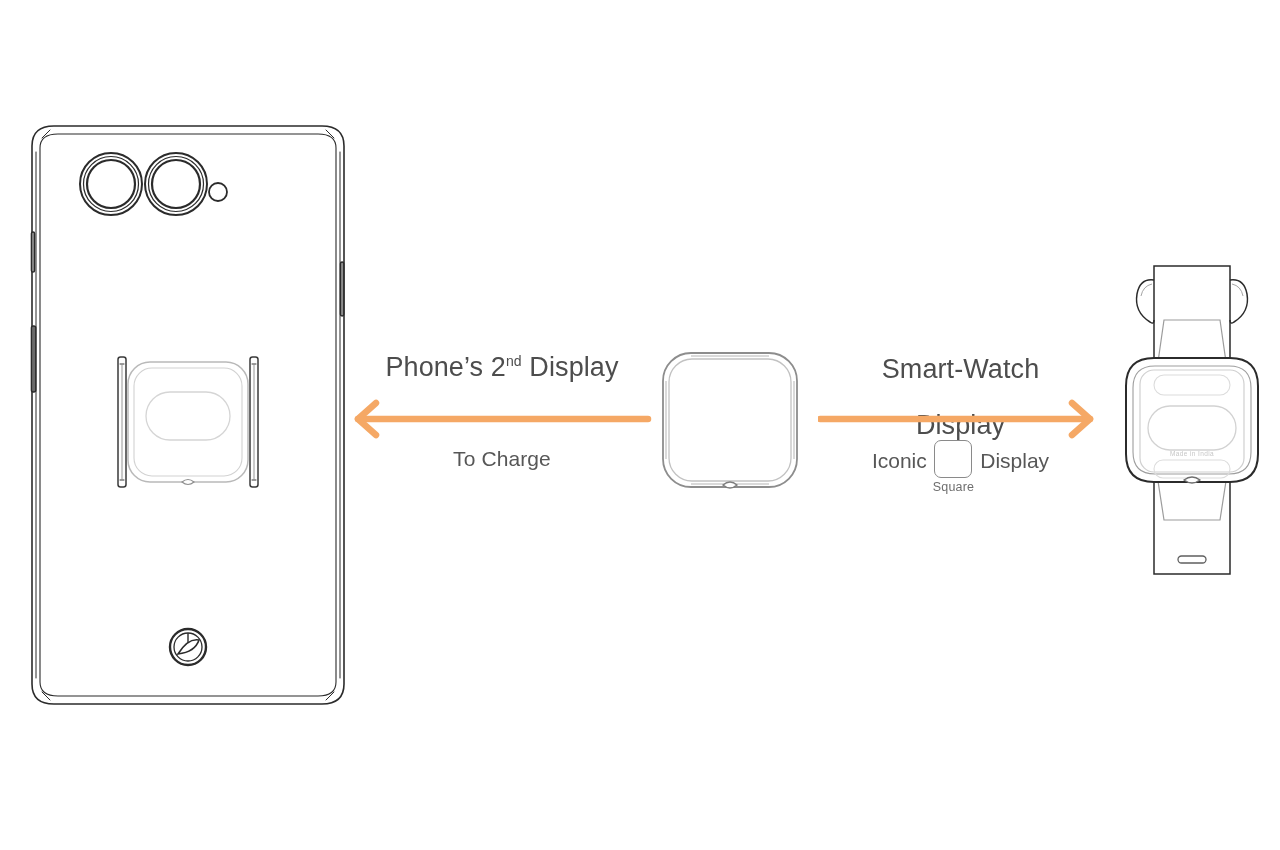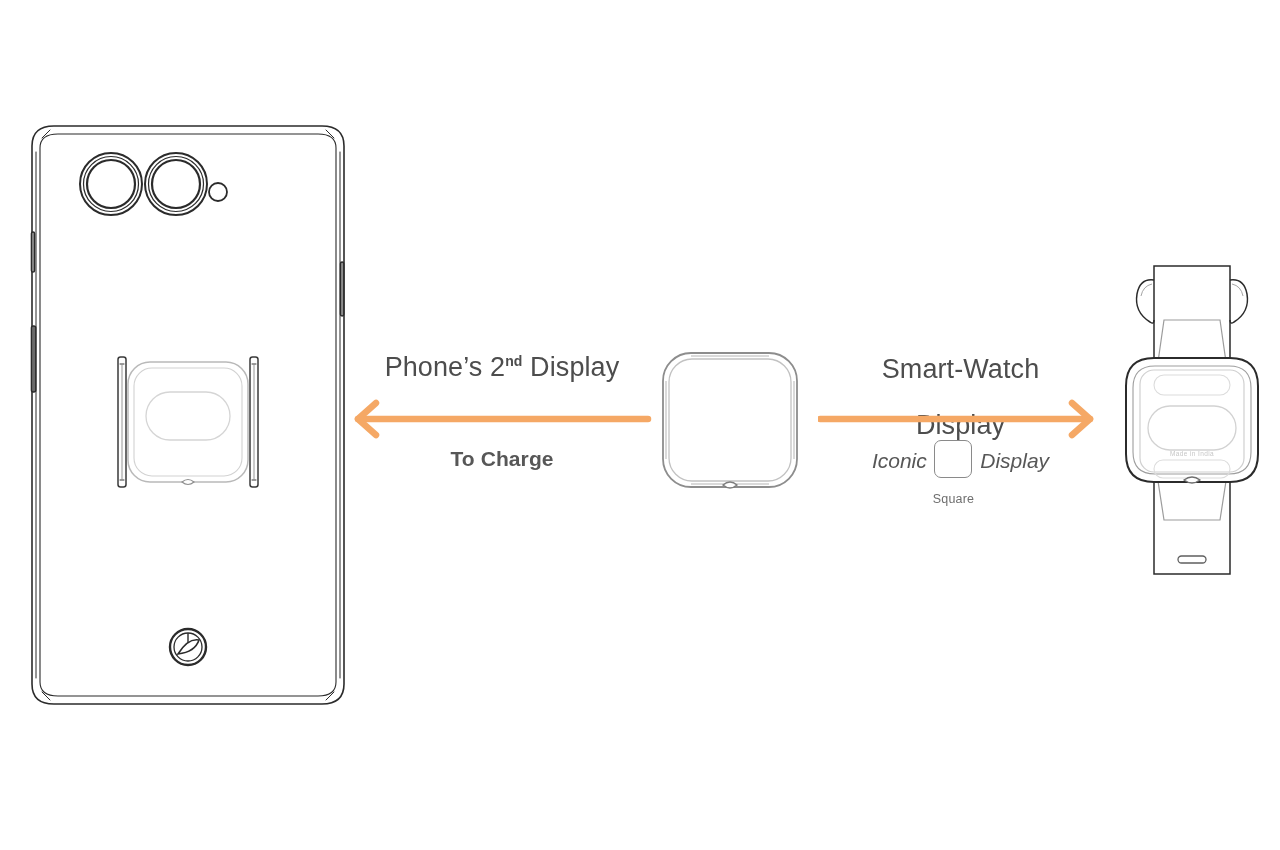--- a/index.html
+++ b/index.html
@@ -44,25 +44,24 @@
     color: #4d4d4d;
     line-height: 1.18;
     letter-spacing: 0.1px;
     white-space: nowrap;
   }
   #right-label-block .label-primary { white-space: normal; margin-top: 24px; }
   .label-primary sup {
     font-size: 0.52em;
     vertical-align: super;
     line-height: 0;
-    font-weight: bold;
   }
   .label-secondary {
     font-size: 21px;
-    font-weight: 700;
+    font-weight: 400;
     color: #575757;
     letter-spacing: 0.1px;
     text-align: center;
   }
 
   
   .arrow-svg { position: absolute; overflow: visible; }
   #left-arrow-wrap  { left: 340px; top: 396px;  width: 312px; height: 46px; }
   #right-arrow-wrap { left: 818px; top: 396px;  width: 290px; height: 46px; }
 
@@ -74,39 +73,38 @@
     width: 285px;
     display: flex;
     align-items: flex-start;
     justify-content: center;
     gap: 6px;
   }
   #iconic-row .word {
     font-size: 21px;
     color: #575757;
     padding-top: 9px;
-    font-style: italic;
   }
   .square-icon-group {
     display: flex;
     flex-direction: column;
     align-items: center;
   }
   .square-icon {
     width: 38px;
     height: 38px;
     border: 1.6px solid #8a8a8a;
     border-radius: 7px;
     box-sizing: border-box;
     background: #ffffff;
   }
   .square-caption {
     font-size: 12.5px;
     color: #6e6e6e;
-    margin-top: 14px;
+    margin-top: 2px;
     letter-spacing: 0.2px;
   }
 </style>
 </head>
 <body>
 
 <div id="stage">
 
   <div class="fig" id="phone-figure">
     <svg width="340" height="605" viewBox="0 0 340 605">

